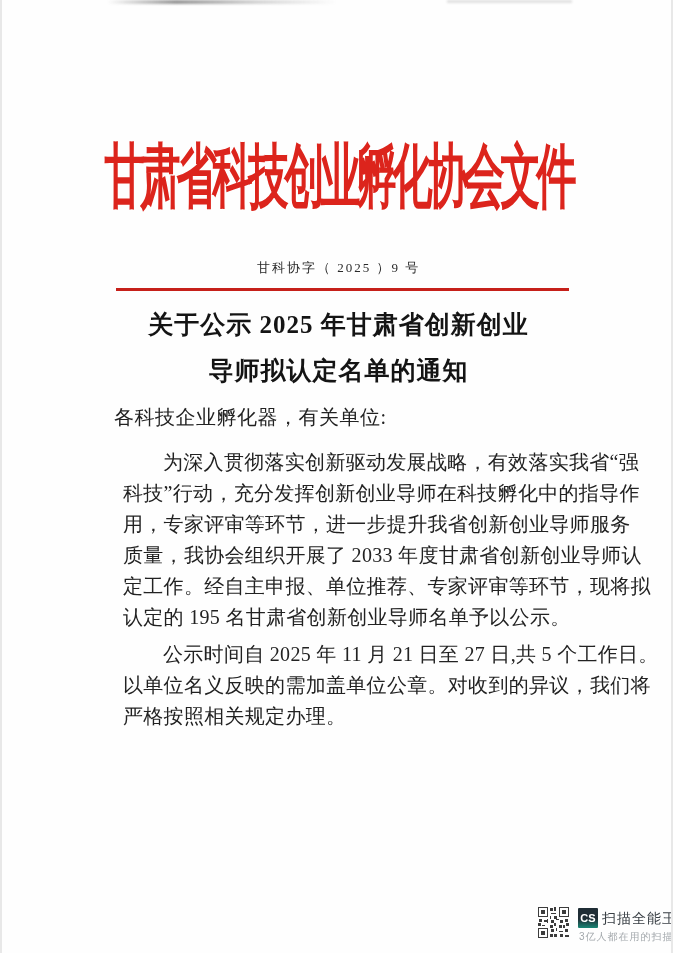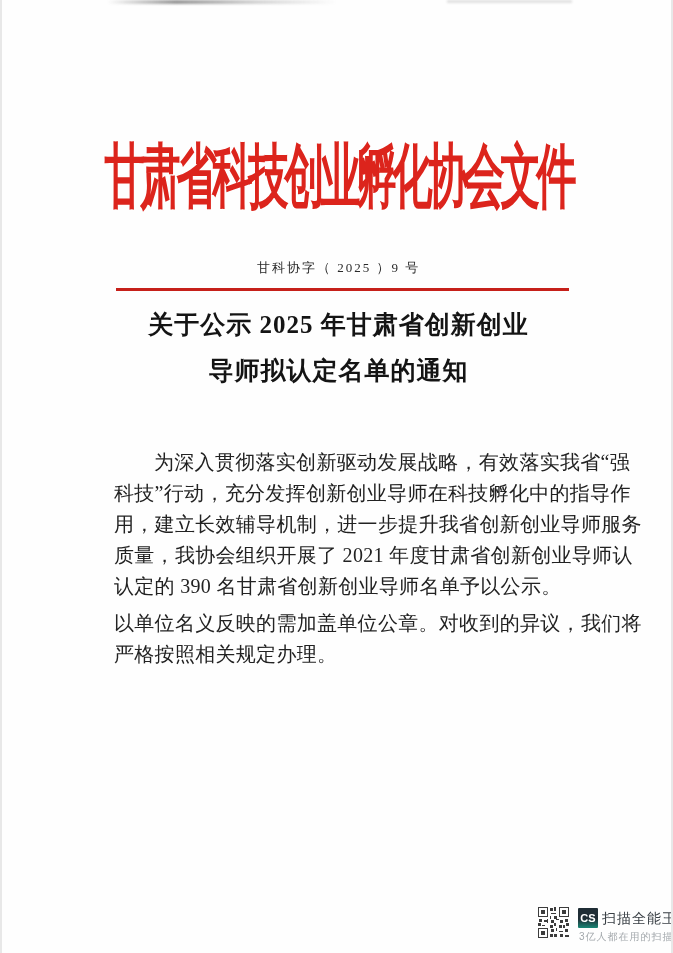--- a/index.html
+++ b/index.html
@@ -53,20 +53,21 @@
     position: absolute; top: 447px; left: 112px; width: 455px;
     font-size: 20px;
   }
   .para { margin: 0; }
   .para-2 { margin-top: 6px; }
   .body-line {
     height: 31px; line-height: 31px;
     text-align: justify; text-align-last: justify;
     letter-spacing: .3px;
     white-space: nowrap;
+    margin-left: 9px;
   }
   .body-line.indent { text-indent: 2em; }
   .body-line.no-justify { text-align: left; text-align-last: left; }
   
   .watermark {
     position: absolute; top: 903px; left: 533px; width: 136px; height: 42px;
     font-family: "Liberation Sans", "DejaVu Sans", sans-serif;
   }
   .qr { position: absolute; top: 4px; left: 2px; width: 33px; height: 31px; opacity: .85; }
   .cs-badge {
@@ -100,30 +101,33 @@
 
   <div class="doc-number">甘科协字（ 2025 ）9 号</div>
 
   <div class="red-rule"></div>
 
   <div class="doc-title">
     <div>关于公示 2025 年甘肃省创新创业</div>
     <div>导师拟认定名单的通知</div>
   </div>
 
+  <div class="salutation">各科技企业孵化器，有关单位:</div>
 
   <div class="body-block">
     <div class="para">
       <div class="body-line indent">为深入贯彻落实创新驱动发展战略，有效落实我省“强</div>
       <div class="body-line">科技”行动，充分发挥创新创业导师在科技孵化中的指导作</div>
-      <div class="body-line">用，建立长效辅导机制，进一步提升我省创新创业导师服务</div>
-      <div class="body-line">质量，我协会组织开展了 2021 年度甘肃省创新创业导师认</div>
-      <div class="body-line no-justify">认定的 390 名甘肃省创新创业导师名单予以公示。</div>
+      <div class="body-line">用，专家评审等环节，进一步提升我省创新创业导师服务</div>
+      <div class="body-line">质量，我协会组织开展了 2033 年度甘肃省创新创业导师认</div>
+      <div class="body-line">定工作。经自主申报、单位推荐、专家评审等环节，现将拟</div>
+      <div class="body-line no-justify">认定的 195 名甘肃省创新创业导师名单予以公示。</div>
     </div>
     <div class="para para-2">
+      <div class="body-line indent">公示时间自 2025 年 11 月 21 日至 27 日,共 5 个工作日。</div>
       <div class="body-line">以单位名义反映的需加盖单位公章。对收到的异议，我们将</div>
       <div class="body-line no-justify">严格按照相关规定办理。</div>
     </div>
   </div>
 
   <div class="watermark">
     <svg class="qr" viewBox="0 0 21 21" xmlns="http://www.w3.org/2000/svg" shape-rendering="crispEdges">
       <rect x="0" y="0" width="21" height="21" fill="#ffffff"></rect>
       <g fill="#1b1b1b">
         <rect x="0" y="0" width="7" height="7"></rect>

